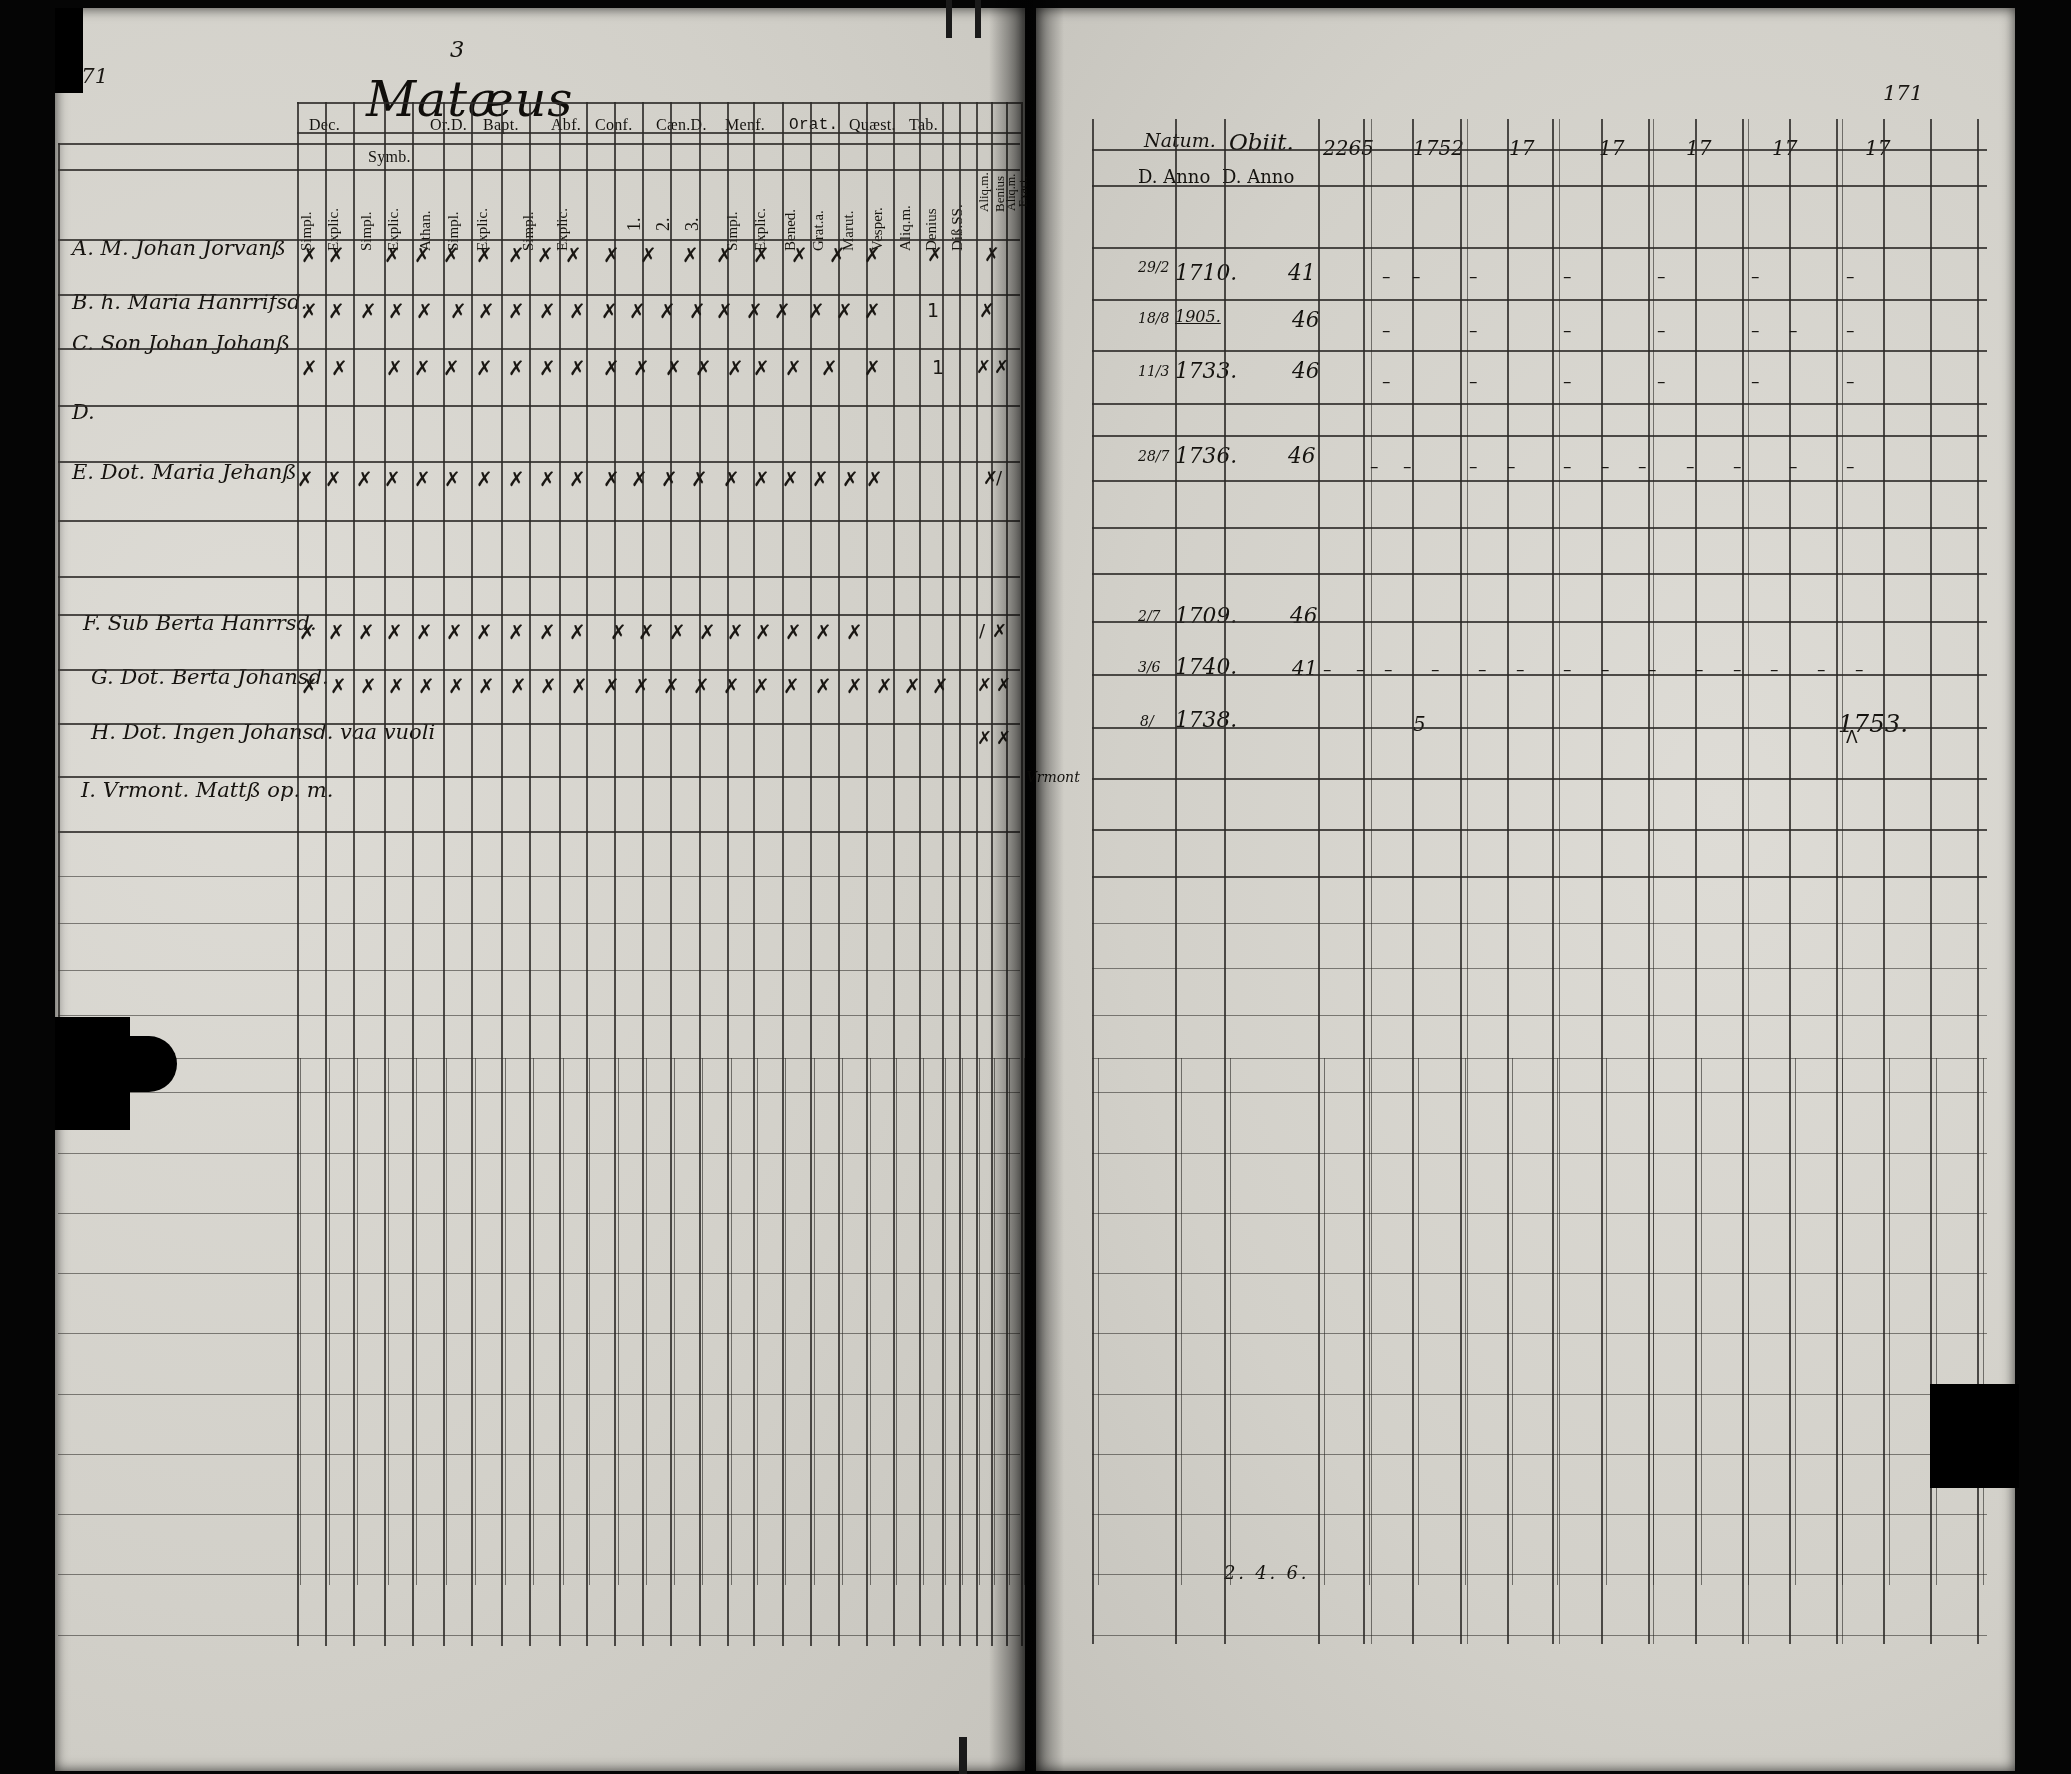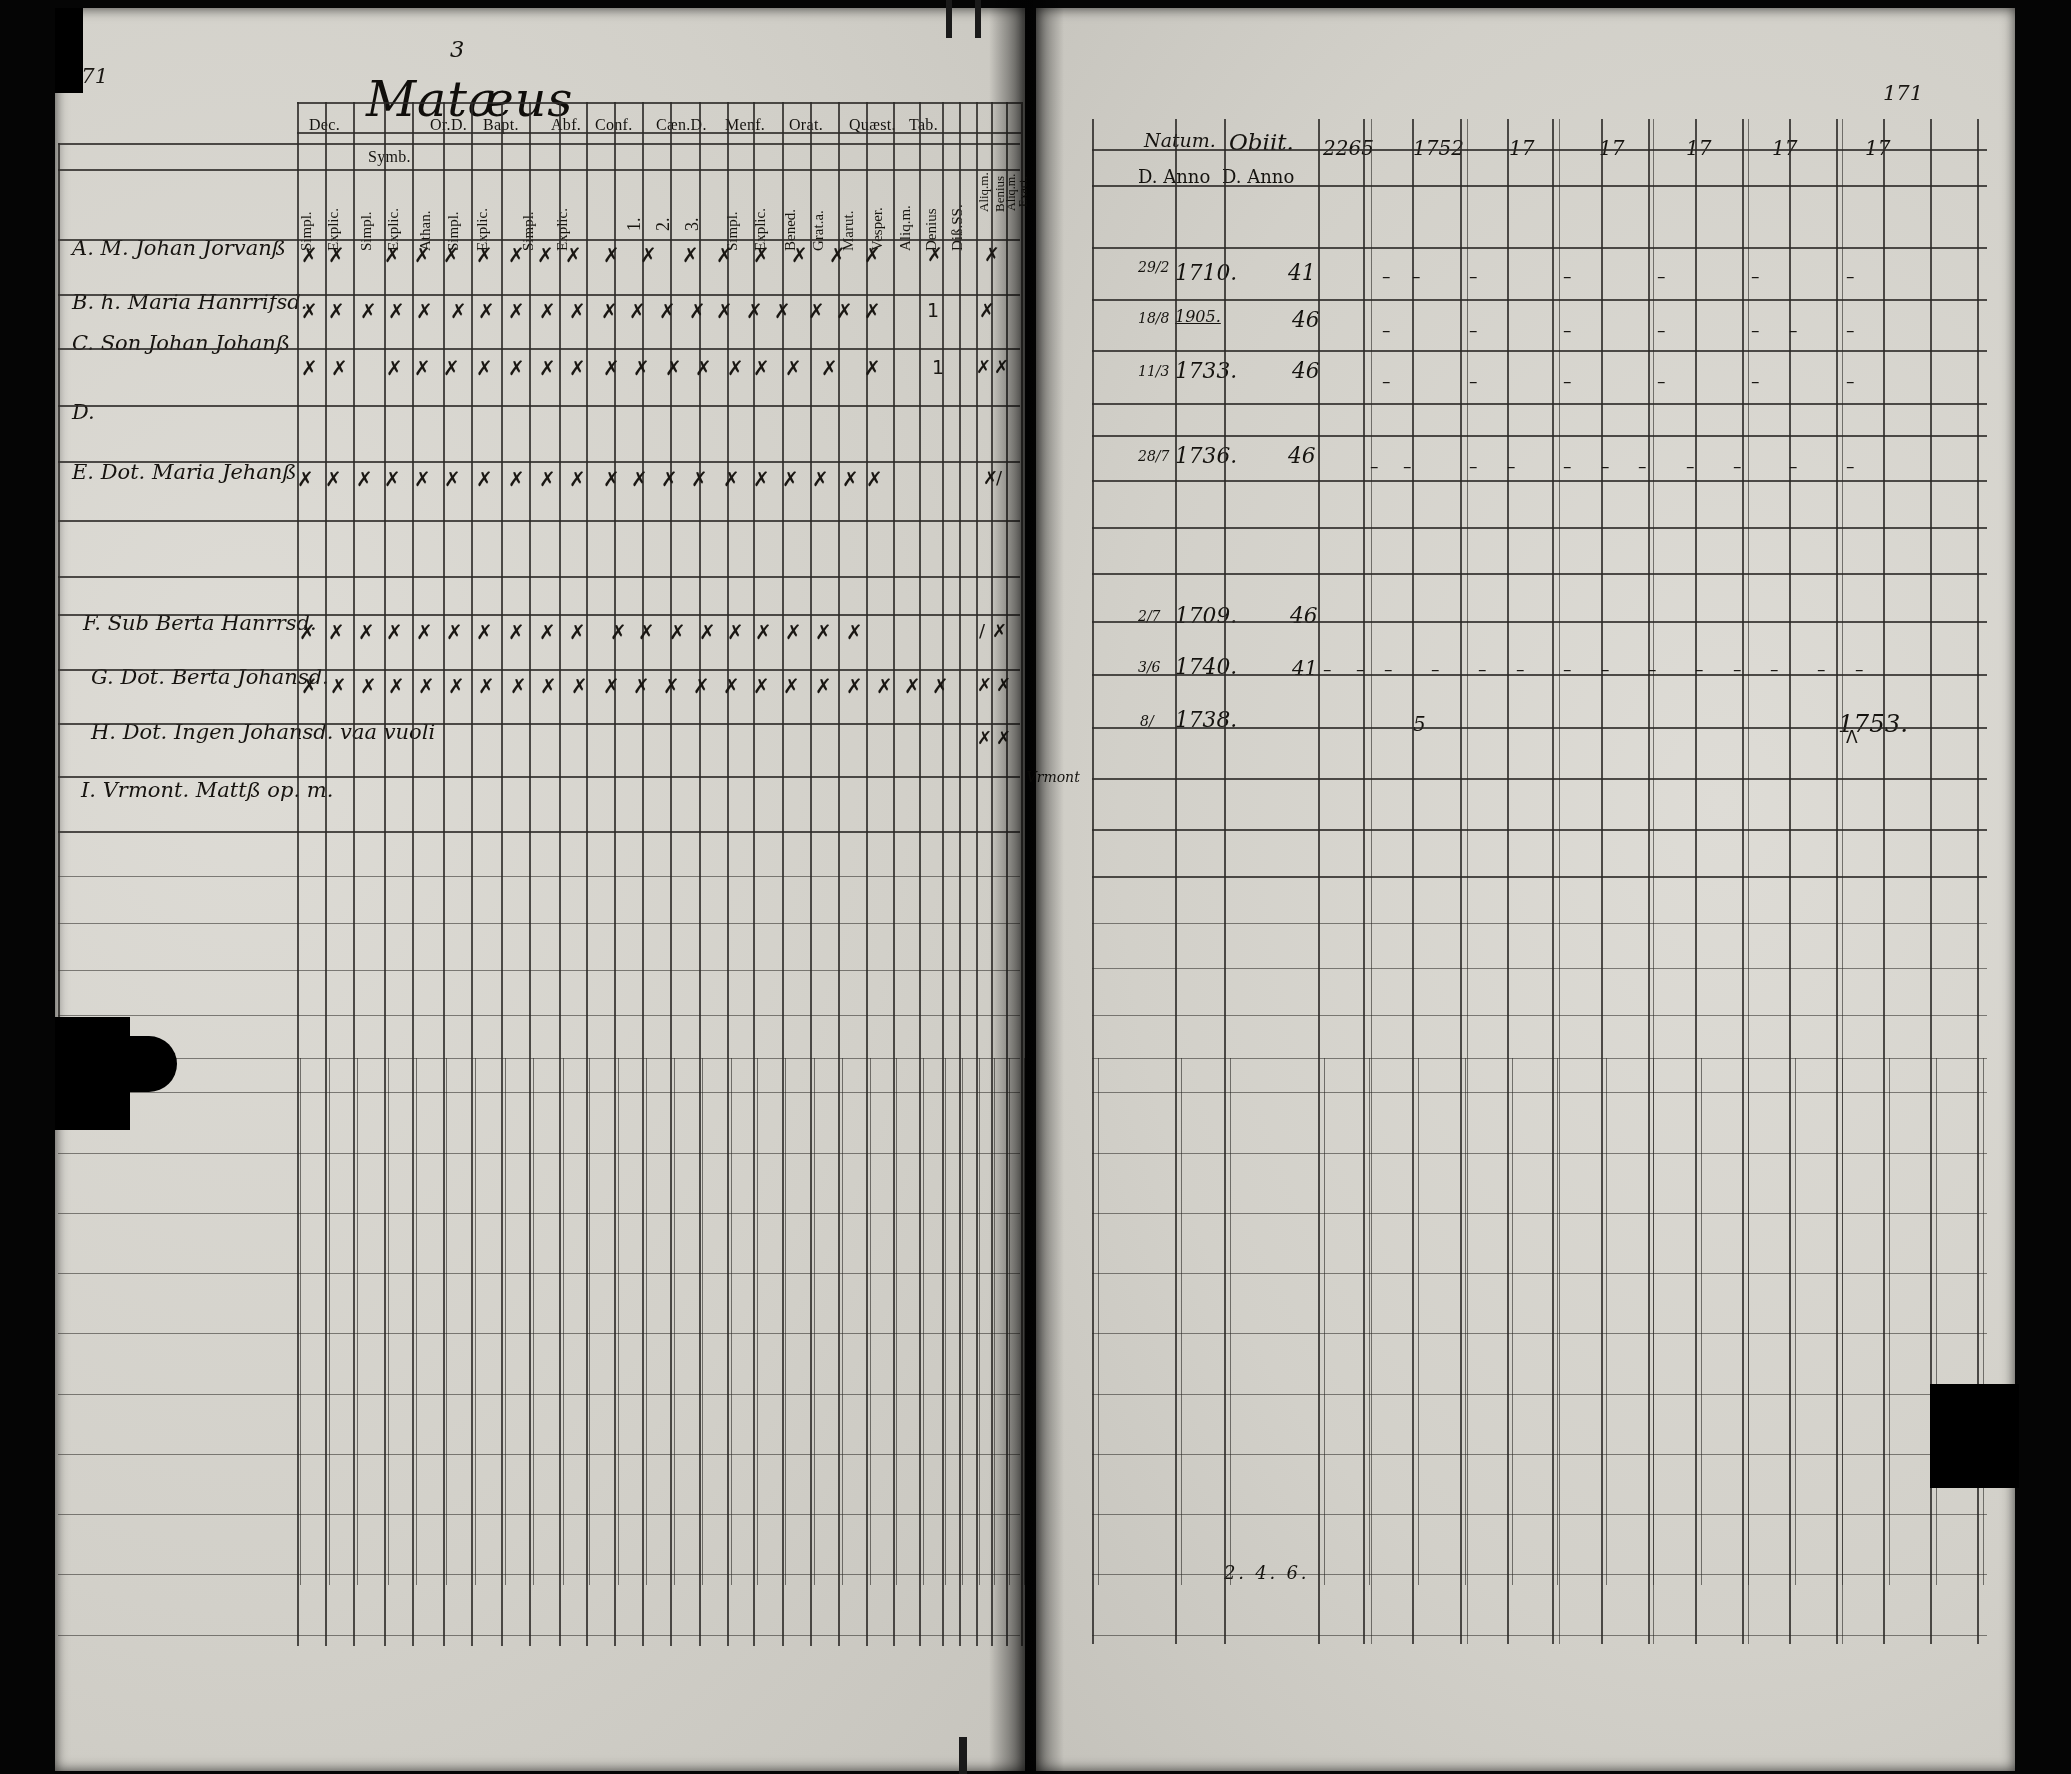--- a/index.html
+++ b/index.html
@@ -169,21 +169,21 @@
     <div class="ink" style="left:395px;top:28px;font-size:22.6px;font-family:'DejaVu Serif',serif;font-style:italic;">3</div>
 
     <div class="ink printed" style="left:254px;top:108px;">Dec.</div>
     <div class="ink printed" style="left:313px;top:108px;margin-top:32px;">Symb.</div>
     <div class="ink printed" style="left:375px;top:108px;">Or.D.</div>
     <div class="ink printed" style="left:428px;top:108px;">Bapt.</div>
     <div class="ink printed" style="left:496px;top:108px;">Abf.</div>
     <div class="ink printed" style="left:540px;top:108px;">Conf.</div>
     <div class="ink printed" style="left:601px;top:108px;">Cæn.D.</div>
     <div class="ink printed" style="left:670px;top:108px;">Menf.</div>
-    <div class="ink printed" style="left:734px;top:108px;">Orat.</div>
+    <div class="ink printed" style="left:734px;top:108px;font-family:Liberation Mono, monospace;">Orat.</div>
     <div class="ink printed" style="left:794px;top:108px;">Quæst.</div>
     <div class="ink printed" style="left:854px;top:108px;">Tab.</div>
 
     <div class="ink vert" style="left:260px;top:226px;">Simpl.</div>
     <div class="ink vert" style="left:287px;top:226px;">Explic.</div>
     <div class="ink vert" style="left:320px;top:226px;">Simpl.</div>
     <div class="ink vert" style="left:347px;top:226px;">Explic.</div>
     <div class="ink vert" style="left:379px;top:226px;">Athan.</div>
     <div class="ink vert" style="left:407px;top:226px;">Simpl.</div>
     <div class="ink vert" style="left:436px;top:226px;">Explic.</div>

